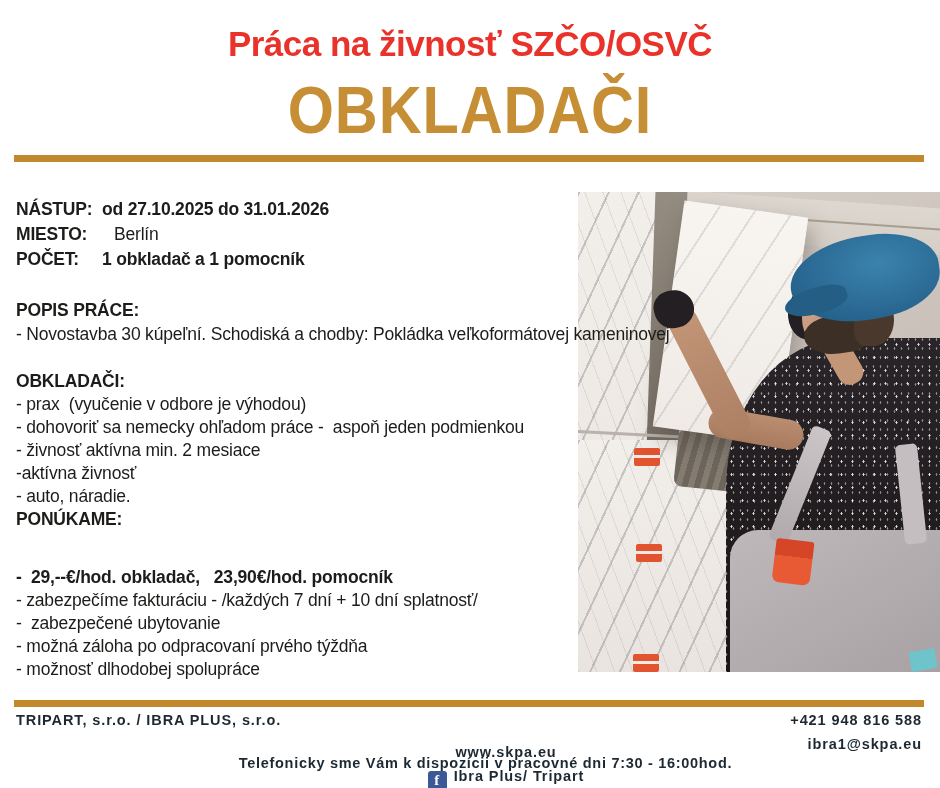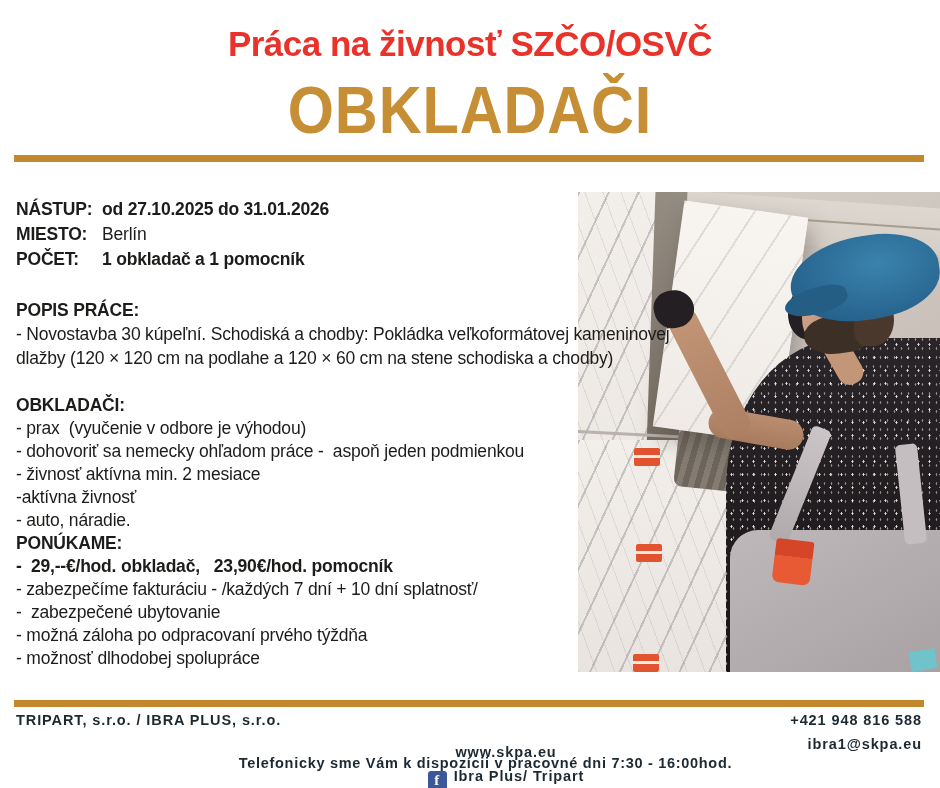--- a/index.html
+++ b/index.html
@@ -19,27 +19,27 @@
     transform:scaleX(.9);}
   .rule{position:absolute;left:14px;width:910px;height:7px;background:var(--gold);}
   .rule-top{top:155px;}
   .rule-bottom{top:700px;}
 
   
   .content{position:absolute;left:16px;top:197px;width:700px;z-index:2;font-size:17.5px;letter-spacing:-0.2px;}
   .info-row{display:flex;line-height:25px;font-weight:bold;}
   .info-label{width:86px;flex:0 0 86px;}
   .info-value{white-space:pre;}
-  .info-value.regular{font-weight:normal;margin-left:0;}
+  .info-value.regular{font-weight:normal;margin-left:12px;}
   .section-heading{font-weight:bold;line-height:23px;}
   .mt-lg{margin-top:27px;}
   .mt-md{margin-top:24px;}
   .para-line{line-height:24px;white-space:pre;}
   .list-line{line-height:23px;white-space:pre;}
-  .list-line.bold{font-weight:bold;}
+  .list-line.bold{font-weight:bold;margin-top:35px;}
 
   
   .photo{position:absolute;left:578px;top:192px;width:362px;height:480px;overflow:hidden;z-index:1;
     background:linear-gradient(150deg,#d9d2cb 0%,#ccc4bd 40%,#c3bbb4 72%,#ccc5be 100%);}
   .photo div{position:absolute;}
   .ceiling{left:40px;top:-6px;width:330px;height:46px;background:linear-gradient(#ded7d0,#d5cec7);
     transform:rotate(4deg);transform-origin:left top;}
   .crack{left:56px;top:26px;width:312px;height:2px;background:#a89e90;transform:rotate(4deg);}
   .marble{background:
     repeating-linear-gradient(115deg,rgba(130,126,130,.38) 0 2px,transparent 2px 27px),
@@ -158,21 +158,20 @@
       <span class="info-label">MIESTO:</span>
       <span class="info-value regular">Berlín</span>
     </div>
     <div class="info-row">
       <span class="info-label">POČET:</span>
       <span class="info-value">1 obkladač a 1 pomocník</span>
     </div>
 
     <div class="section-heading mt-lg">POPIS PRÁCE:</div>
     <div class="para-line">- Novostavba 30 kúpeľní. Schodiská a chodby: Pokládka veľkoformátovej kameninovej</div>
-    <div class="para-line">dlažby (120 × 120 cm na podlahe a 120 × 60 cm na stene schodiska a chodby)</div>
 
     <div class="section-heading mt-md">OBKLADAČI:</div>
     <div class="list-line">- prax  (vyučenie v odbore je výhodou)</div>
     <div class="list-line">- dohovoriť sa nemecky ohľadom práce -  aspoň jeden podmienkou</div>
     <div class="list-line">- živnosť aktívna min. 2 mesiace</div>
     <div class="list-line">-aktívna živnosť</div>
     <div class="list-line">- auto, náradie.</div>
 
     <div class="section-heading">PONÚKAME:</div>
     <div class="list-line bold">-  29,--€/hod. obkladač,   23,90€/hod. pomocník</div>

